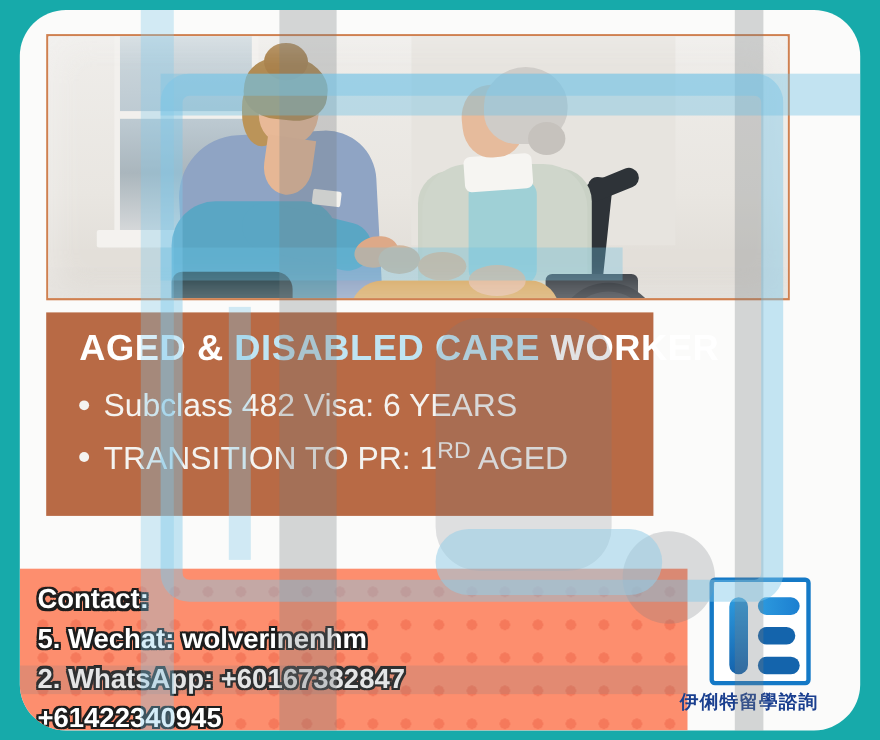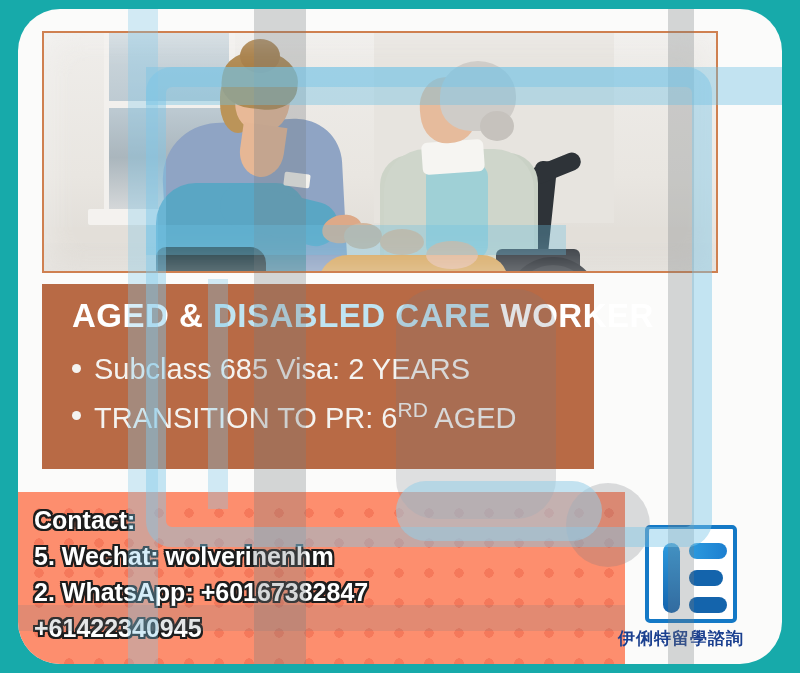--- a/index.html
+++ b/index.html
@@ -89,21 +89,21 @@
     font-weight:normal;white-space:nowrap;
   }
   .bullets li:before{
     content:"";position:absolute;left:-22px;top:18px;
     width:9px;height:9px;border-radius:50%;background:#f4f3f0;
   }
   .sup{font-size:21px;vertical-align:super;}
 
   
   .contact-band{
-    position:absolute;left:0;bottom:0;width:607px;height:172px;
+    position:absolute;left:0;bottom:0;width:607px;height:147px;
     background:#fd8e6e;
     background-image:radial-gradient(#f5795b 4.6px, transparent 4.8px);
     background-size:30px 30px;background-position:6px 6px;
   }
   .contact-text{position:absolute;left:16px;top:10px;}
   .contact-text div{
     color:#ffffff;font-weight:bold;font-size:25px;line-height:1.44;
     white-space:nowrap;
     text-shadow:
       -2px -2px 0 #1d1d1d, 2px -2px 0 #1d1d1d,
@@ -190,22 +190,22 @@
         <div class="hand2"></div>
         <div class="hand3"></div>
         <div class="photo-soft"></div>
       </div>
     </div>
 
     <div class="band">
       <div class="band-inner">
         <h1 class="headline"><span>AGED &amp; </span><span class="hl-blue">DISABLED CARE </span><span>WORKER</span></h1>
         <ul class="bullets">
-          <li>Subclass 685 Visa: 2 YEARS</li>
-          <li><span>TRANSITION TO PR: 6</span><span class="sup">RD</span><span> AGED</span></li>
+          <li>Subclass 482 Visa: 6 YEARS</li>
+          <li><span>TRANSITION TO PR: 1</span><span class="sup">RD</span><span> AGED</span></li>
         </ul>
       </div>
     </div>
 
     <div class="contact-band">
       <div class="contact-text">
         <div>Contact:</div>
         <div>5. Wechat: wolverinenhm</div>
         <div>2. WhatsApp: +60167382847</div>
         <div>+61422340945</div>

